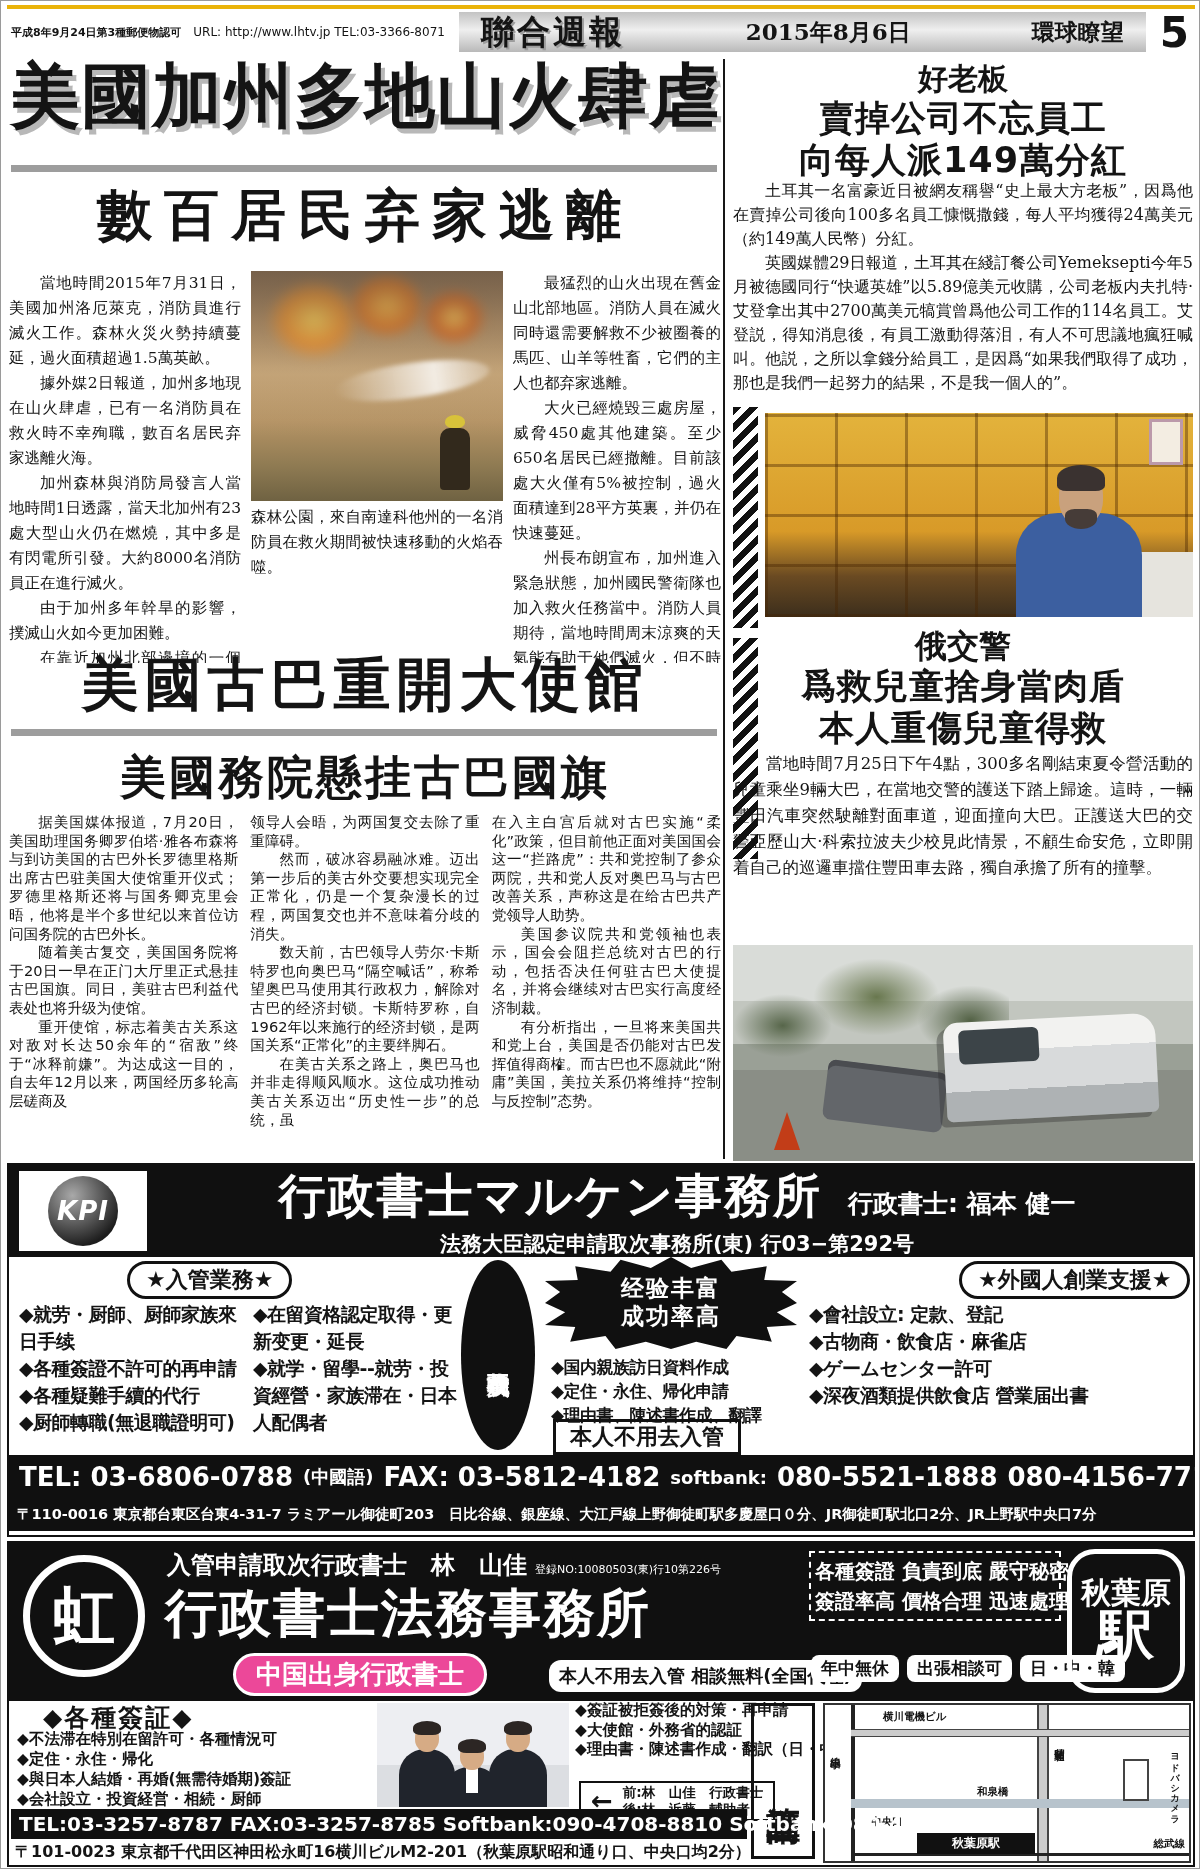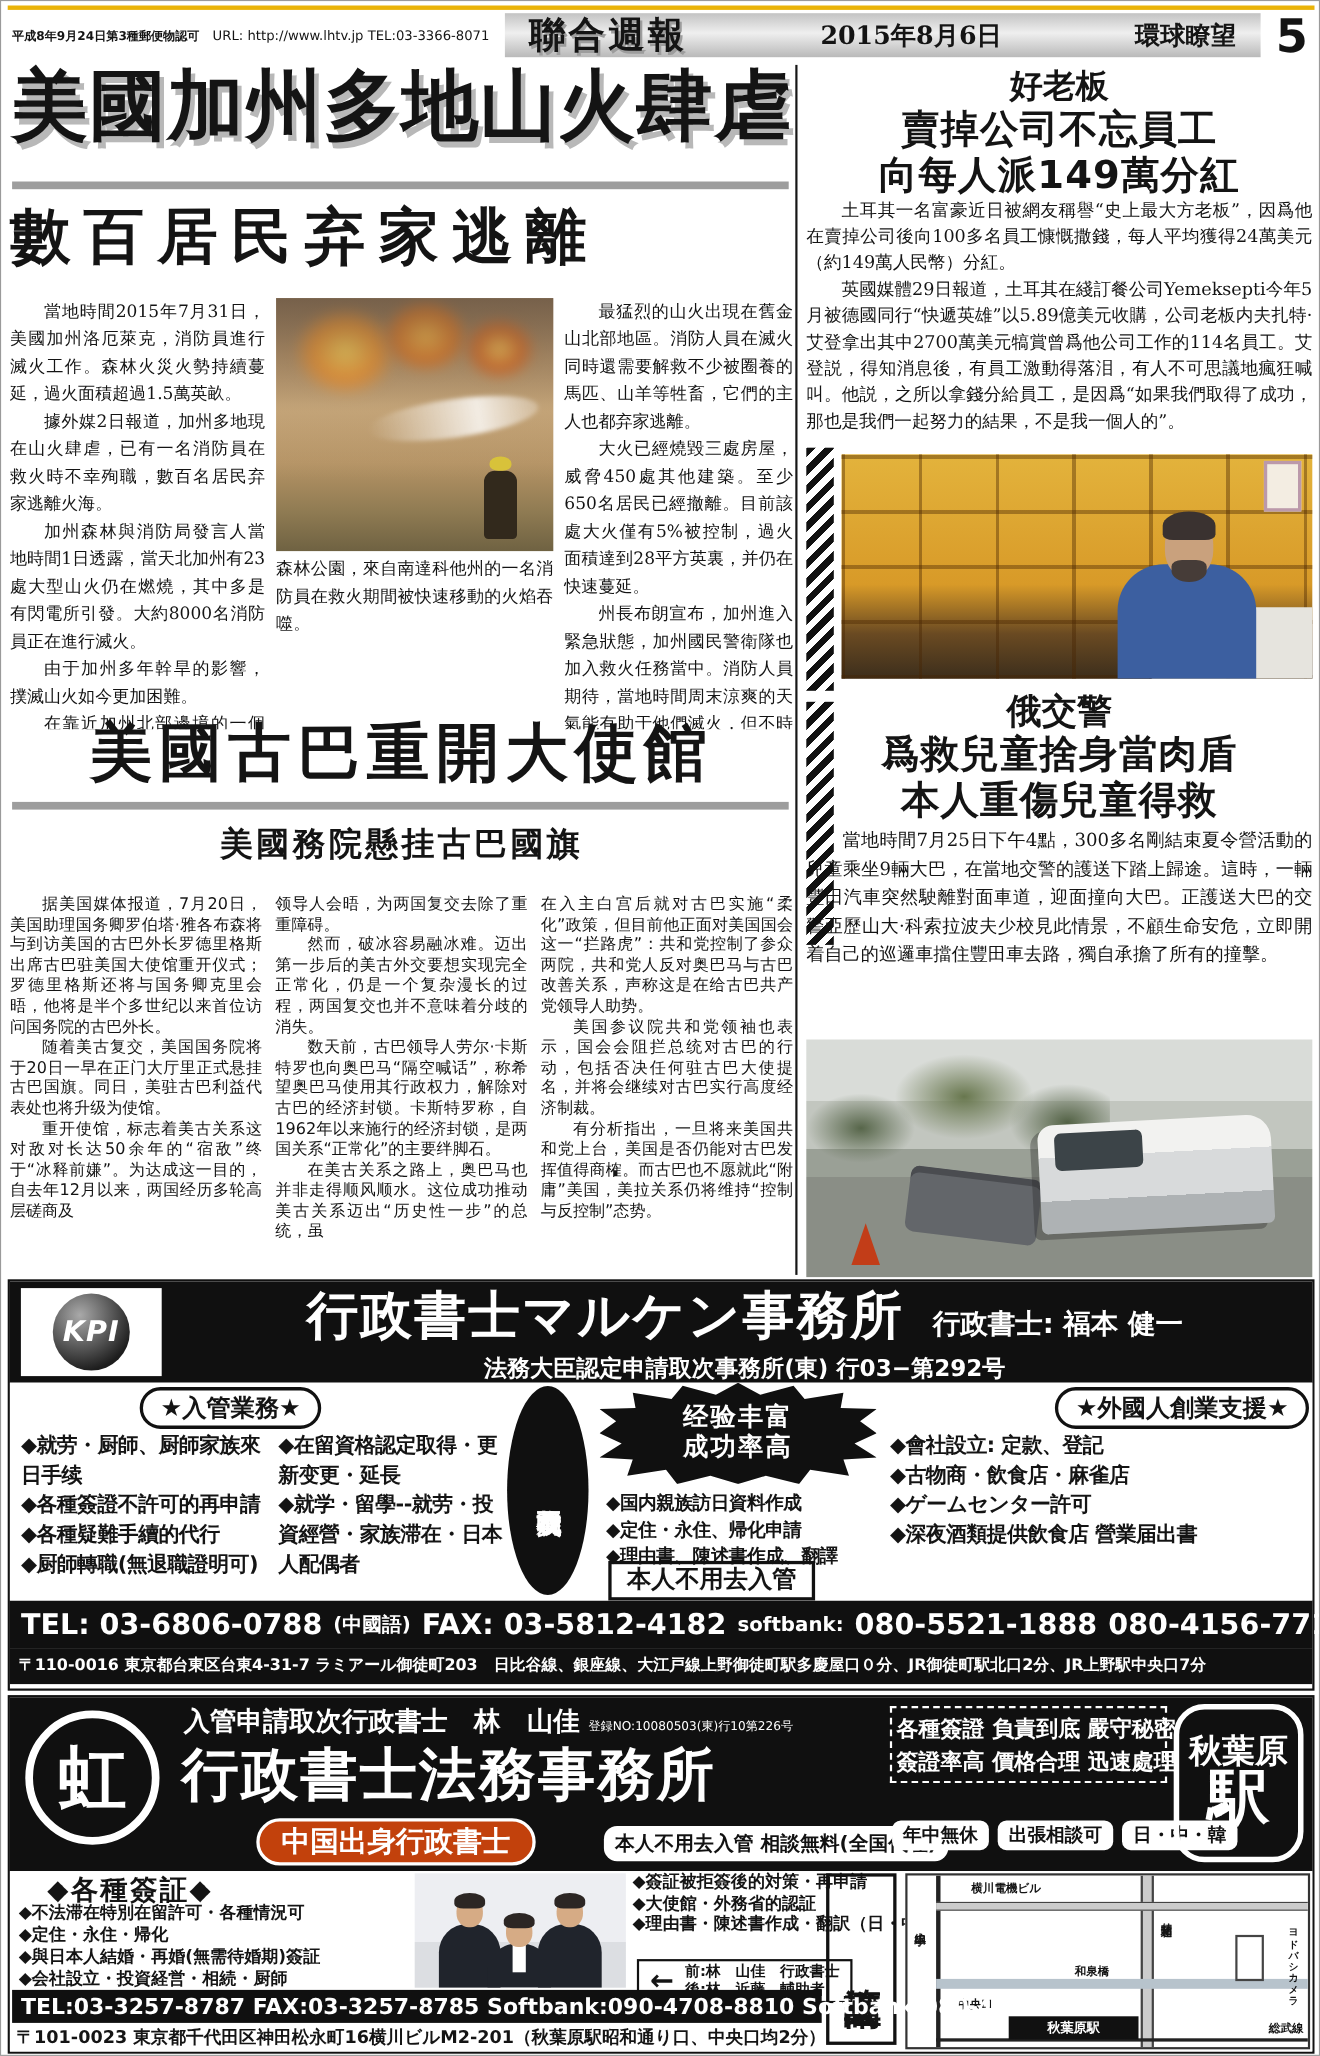--- a/index.html
+++ b/index.html
@@ -23,21 +23,21 @@
   
   .main{position:absolute;left:0;top:56px;width:1200px;height:1104px}
   .vdiv{position:absolute;left:722px;top:2px;width:2px;height:1100px;background:#161616}
   .main-left{position:absolute;left:8px;top:4px;width:712px;height:1100px}
   .sidebar{position:absolute;left:732px;top:4px;width:460px;height:1100px}
 
   .a1-head{position:absolute;left:0;top:0;width:100%;text-align:center;font-size:70px;font-weight:900;
            line-height:1.02;letter-spacing:1px;text-shadow:4px 5px 0 #b8b8b8;white-space:nowrap}
   .rule{position:absolute;left:2px;width:706px;height:7px;background:#9d9d9d}
   .rule1{top:104px}
-  .a1-sub{position:absolute;left:0;top:118px;width:100%;
+  .a1-sub{position:absolute;left:0;top:118px;width:100%;text-align:center;
           font-family:"DejaVu Serif","Liberation Serif",serif;font-size:55px;font-weight:900;letter-spacing:12px;white-space:nowrap}
   .a1-body{position:absolute;left:0;top:210px;width:100%;height:392px;display:flex;gap:10px;overflow:hidden}
   .a1-c1{width:232px}.a1-c2{width:252px}.a1-c3{width:208px}
   .serif-body p{font-family:"DejaVu Serif","Liberation Serif",serif;font-size:15.5px;line-height:25px;
                 text-align:justify;text-indent:2em}
   .serif-body p.noind{text-indent:0}
 
   .photo-fire{position:relative;height:230px;margin-bottom:4px;overflow:hidden;
      background:linear-gradient(180deg,#7c6248 0%,#a8855c 22%,#c4a171 45%,#b69465 65%,#8e7a52 85%,#6f6242 100%)}
   .flame{position:absolute;border-radius:50%;filter:blur(5px)}
@@ -48,21 +48,21 @@
   .spray{position:absolute;right:5%;top:40%;width:62%;height:15%;border-radius:50%;
          background:linear-gradient(90deg,rgba(255,255,255,0),rgba(255,255,255,.8) 65%,rgba(255,255,255,.25));
          transform:rotate(-8deg);filter:blur(2px)}
   .fighter{position:absolute;right:13%;bottom:5%;width:30px;height:62px;background:#32291c;border-radius:10px 10px 4px 4px}
   .fighter::before{content:"";position:absolute;top:-13px;left:5px;width:20px;height:13px;border-radius:50% 50% 40% 40%;background:#d8c23a}
 
   .a2-head{position:absolute;left:0;top:586px;width:100%;text-align:center;font-size:57px;font-weight:900;
            letter-spacing:6px;white-space:nowrap}
   .rule2{top:668px}
   .a2-sub{position:absolute;left:0;top:686px;width:100%;text-align:center;
-          font-family:Liberation Mono, monospace;font-size:30px;font-weight:900;letter-spacing:3px;white-space:nowrap}
+          font-family:Liberation Mono, monospace;font-size:46px;font-weight:900;letter-spacing:3px;white-space:nowrap}
   .a2-body{position:absolute;left:0;top:752px;width:100%;height:348px;display:flex;gap:12px;overflow:hidden}
   .a2-body>div{flex:1}
   .a2-body p{font-size:14.6px;line-height:18.6px;text-align:justify;text-indent:2em;font-weight:500}
   .a2-body p.noind{text-indent:0}
 
   
   .sb-head{width:100%;text-align:center;font-weight:900;line-height:1.2;white-space:nowrap}
   .hA{position:absolute;left:0;top:0}
   .hA .l1{font-size:30px}.hA .l2,.hA .l3{font-size:35px;letter-spacing:1px}
   .sb-body{font-family:"DejaVu Serif","Liberation Serif",serif;text-align:justify}
@@ -138,21 +138,21 @@
   .ad1-addr{height:32px;background:#101010;color:#fff;font-size:14.5px;font-weight:700;line-height:30px;padding:0 8px;white-space:nowrap}
 
   
   .ad2{position:absolute;left:6px;top:1540px;width:1188px;height:326px;border:2px solid #111;background:#fff}
   .ad2-head{position:relative;height:158px;background:#101010}
   .niji{position:absolute;left:14px;top:12px;width:122px;height:122px;border-radius:50%;border:7px solid #fff;
         display:flex;align-items:center;justify-content:center;color:#fff;font-size:62px;font-weight:900}
   .ad2-small{position:absolute;left:158px;top:6px;color:#fff;font-size:24px;font-weight:900;white-space:nowrap}
   .ad2-reg{font-size:11px;font-weight:400;margin-left:8px}
   .ad2-title{position:absolute;left:156px;top:36px;color:#fff;font-size:52px;font-weight:900;letter-spacing:2px;white-space:nowrap}
-  .ad2-badge{position:absolute;left:224px;top:110px;background:#c2410c;color:#fff;border:3px solid #fff;border-radius:24px;
+  .ad2-badge{position:absolute;left:224px;top:110px;background:#ec4899;color:#fff;border:3px solid #fff;border-radius:24px;
              font-size:26px;font-weight:900;padding:1px 20px;white-space:nowrap}
   .ad2-consult{position:absolute;left:540px;top:117px;background:#fff;color:#111;border-radius:12px;font-size:18px;
                font-weight:900;padding:4px 10px;white-space:nowrap}
   .promo{position:absolute;left:800px;top:8px;width:252px;border:2px dashed #fff;color:#fff;text-align:center;
          font-size:20px;font-weight:900;line-height:1.5;padding:3px 4px;white-space:nowrap}
   .pillsrow{position:absolute;left:802px;top:112px;display:flex;gap:8px}
   .wpill{background:#fff;color:#111;border-radius:8px;font-size:17px;font-weight:900;padding:2px 10px;white-space:nowrap}
   .station{position:absolute;right:8px;top:6px;width:118px;height:144px;border:5px solid #fff;border-radius:28px;
            display:flex;flex-direction:column;align-items:center;justify-content:center;color:#fff;line-height:1}
   .station .s1{font-size:30px;font-weight:900}

